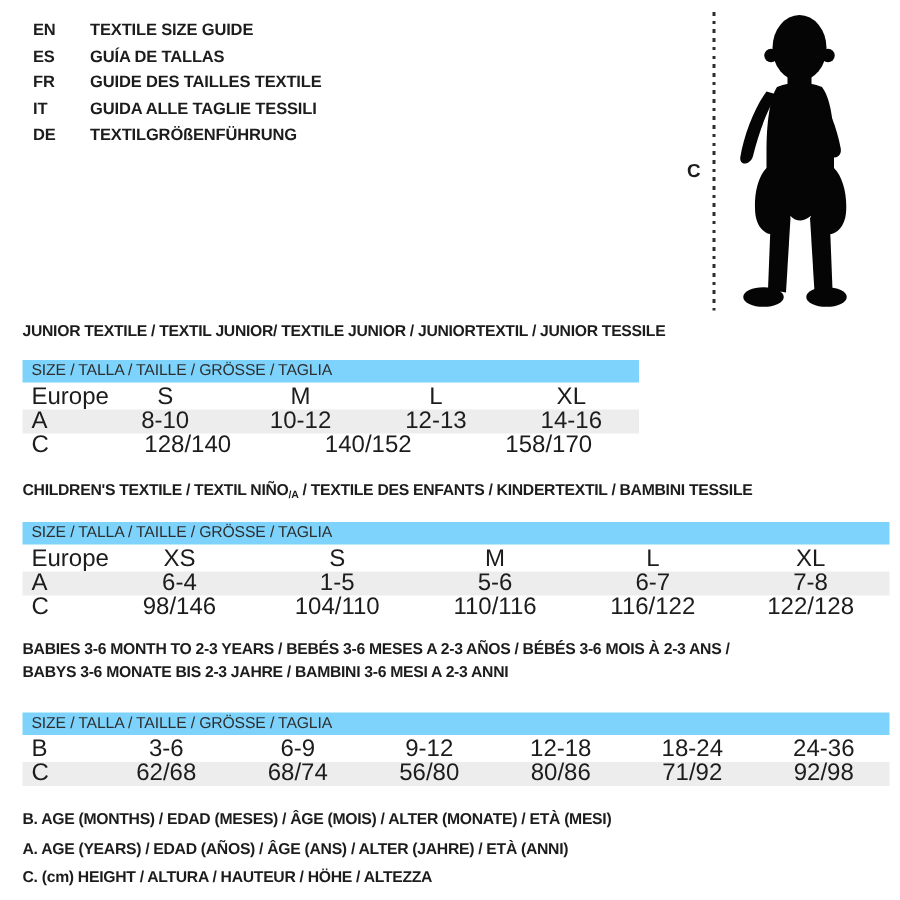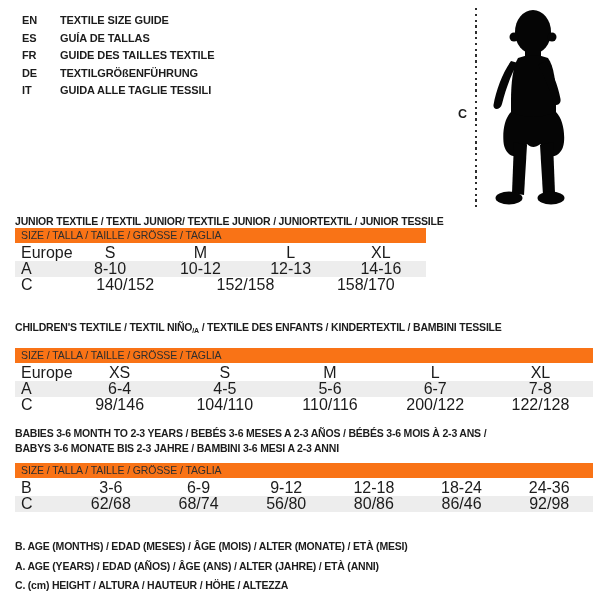--- a/index.html
+++ b/index.html
@@ -25,26 +25,26 @@
   .height-label { position:absolute; left:458px; top:107px; font-weight:700; font-size:12.5px; }
   .baby-svg { position:absolute; left:484px; top:8px; width:92px; height:200px; }
 
   
   .sec { position:absolute; left:15px; }
   .sec-title { font-size:10.5px; font-weight:700; line-height:13px; letter-spacing:-0.2px; white-space:nowrap; }
   .sec-title .subA { font-size:7px; vertical-align:-2px; }
   .sec1 { top:215px; width:411px; }
   .sec2 { top:321px; width:578px; }
   .sec3 { top:426px; width:578px; }
-  .sec1 .sec-title { }
+  .sec1 .sec-title { margin-bottom:12px; }
   .sec2 .sec-title { margin-bottom:11px; }
-  .sec3 .sec-title { line-height:15px; margin-bottom:7px; }
+  .sec3 .sec-title { line-height:15px; margin-bottom:19px; }
 
   .size-bar {
-    height:15px; line-height:15px; background:#f97316; color:#2e2e2e;
+    height:15px; line-height:15px; background:#7dd3fc; color:#2e2e2e;
     font-size:10.5px; padding-left:6px; margin-bottom:2px; letter-spacing:-0.1px;
   }
   .trow { display:flex; height:16px; line-height:16px; font-size:16px; }
   .trow.striped { background:#ededed; }
   .rlabel { padding-left:6px; }
   .sec1 .rlabel { width:50px; }
   .sec2 .rlabel, .sec3 .rlabel { width:52px; }
   .cell { flex:1 1 0; text-align:center; }
 
   
@@ -63,26 +63,26 @@
     </div>
     <div class="lang-row">
       <span class="lang-code">ES</span>
       <span class="lang-label">GUÍA DE TALLAS</span>
     </div>
     <div class="lang-row">
       <span class="lang-code">FR</span>
       <span class="lang-label">GUIDE DES TAILLES TEXTILE</span>
     </div>
     <div class="lang-row">
+      <span class="lang-code">IT</span>
+      <span class="lang-label">GUIDA ALLE TAGLIE TESSILI</span>
+    </div>
+    <div class="lang-row">
       <span class="lang-code">DE</span>
       <span class="lang-label">TEXTILGRÖßENFÜHRUNG</span>
-    </div>
-    <div class="lang-row">
-      <span class="lang-code">IT</span>
-      <span class="lang-label">GUIDA ALLE TAGLIE TESSILI</span>
     </div>
   </div>
 
   <div class="dotline"></div>
   <div class="height-label">C</div>
   <svg class="baby-svg" viewBox="0 0 92 200" xmlns="http://www.w3.org/2000/svg" fill="#050505">
     <ellipse cx="49" cy="24" rx="18" ry="22"></ellipse>
     <circle cx="30" cy="29" r="4.5"></circle>
     <circle cx="68" cy="29" r="4.5"></circle>
     <rect x="41" y="38" width="16" height="16"></rect>
@@ -108,51 +108,51 @@
     </div>
     <div class="trow striped">
       <span class="rlabel">A</span>
       <span class="cell">8-10</span>
       <span class="cell">10-12</span>
       <span class="cell">12-13</span>
       <span class="cell">14-16</span>
     </div>
     <div class="trow">
       <span class="rlabel">C</span>
+      <span class="cell">128/140</span>
       <span class="cell">140/152</span>
-      <span class="cell">152/158</span>
       <span class="cell">158/170</span>
     </div>
   </div>
 
   <div class="sec sec2">
     <div class="sec-title"><span>CHILDREN'S TEXTILE / TEXTIL NIÑO</span><span class="subA">/A</span><span> / TEXTILE DES ENFANTS / KINDERTEXTIL / BAMBINI TESSILE</span></div>
     <div class="size-bar">SIZE / TALLA / TAILLE / GRÖSSE / TAGLIA</div>
     <div class="trow">
       <span class="rlabel">Europe</span>
       <span class="cell">XS</span>
       <span class="cell">S</span>
       <span class="cell">M</span>
       <span class="cell">L</span>
       <span class="cell">XL</span>
     </div>
     <div class="trow striped">
       <span class="rlabel">A</span>
       <span class="cell">6-4</span>
-      <span class="cell">4-5</span>
+      <span class="cell">1-5</span>
       <span class="cell">5-6</span>
       <span class="cell">6-7</span>
       <span class="cell">7-8</span>
     </div>
     <div class="trow">
       <span class="rlabel">C</span>
       <span class="cell">98/146</span>
       <span class="cell">104/110</span>
       <span class="cell">110/116</span>
-      <span class="cell">200/122</span>
+      <span class="cell">116/122</span>
       <span class="cell">122/128</span>
     </div>
   </div>
 
   <div class="sec sec3">
     <div class="sec-title">
       <div>BABIES 3-6 MONTH TO 2-3 YEARS / BEBÉS 3-6 MESES A 2-3 AÑOS / BÉBÉS 3-6 MOIS À 2-3 ANS /</div>
       <div>BABYS 3-6 MONATE BIS 2-3 JAHRE / BAMBINI 3-6 MESI A 2-3 ANNI</div>
     </div>
     <div class="size-bar">SIZE / TALLA / TAILLE / GRÖSSE / TAGLIA</div>
@@ -164,21 +164,21 @@
       <span class="cell">12-18</span>
       <span class="cell">18-24</span>
       <span class="cell">24-36</span>
     </div>
     <div class="trow striped">
       <span class="rlabel">C</span>
       <span class="cell">62/68</span>
       <span class="cell">68/74</span>
       <span class="cell">56/80</span>
       <span class="cell">80/86</span>
-      <span class="cell">86/46</span>
+      <span class="cell">71/92</span>
       <span class="cell">92/98</span>
     </div>
   </div>
 
   <div class="legend">
     <div class="legend-line">B. AGE (MONTHS) / EDAD (MESES) / ÂGE (MOIS) / ALTER (MONATE) / ETÀ (MESI)</div>
     <div class="legend-line">A. AGE (YEARS) / EDAD (AÑOS) / ÂGE (ANS) / ALTER (JAHRE) / ETÀ (ANNI)</div>
     <div class="legend-line">C. (cm) HEIGHT / ALTURA / HAUTEUR / HÖHE / ALTEZZA</div>
   </div>
 

